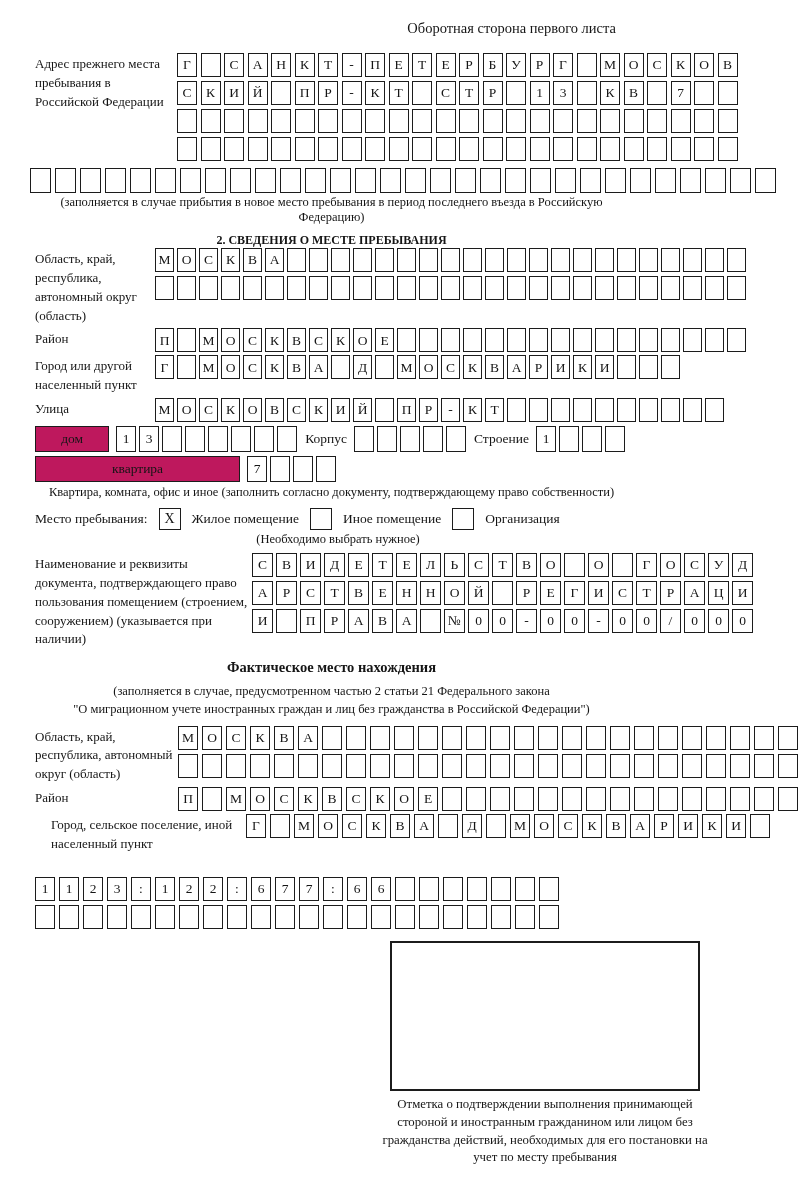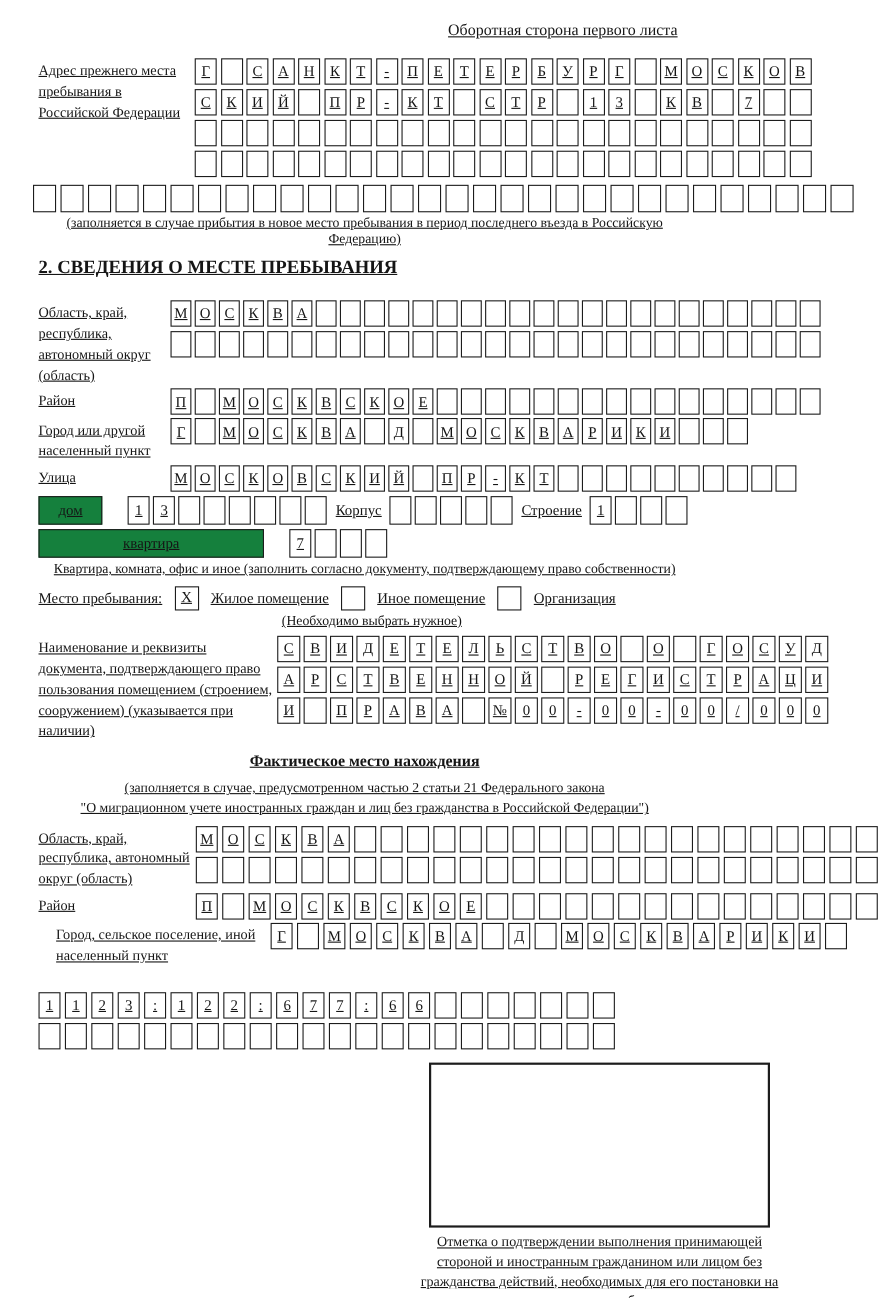--- a/index.html
+++ b/index.html
@@ -1,21 +1,21 @@
 <!DOCTYPE html>
 <html><head>
 <meta charset="utf-8">
 <style>
   html,body { margin:0; padding:0; background:#fff; }
   body {
     width:800px; height:1180px; overflow:hidden;
     font-family:"Liberation Serif","DejaVu Serif",serif;
     color:#151515; -webkit-font-smoothing:antialiased;
   }
-  .page { box-sizing:border-box; width:656px; height:1180px; padding:14px 28px 0 35px;text-decoration:underline; }
+  .page { box-sizing:border-box; width:656px; height:1180px; padding:14px 28px 0 35px; }
 
   .header-note { text-align:right; font-size:14.5px; margin:6px 12px 16px 0; }
 
   .frow { display:flex; align-items:flex-start; margin-bottom:3px; }
   .flabel { flex:0 0 auto; font-size:13px; line-height:1.45; padding-top:2px; }
   .w142{ width:142px; } .w120{ width:120px; } .w217{ width:217px; }
   .w143{ width:143px; } .w195{ width:195px;margin-left:16px; }
 
   .rowstack { display:flex; flex-direction:column; }
   .rowstack .cells { margin-bottom:4px; }
@@ -27,30 +27,30 @@
     display:flex; align-items:center; justify-content:center;
     font-size:13.5px; line-height:1; background:#fff;
   }
   .s1cells .cell { width:20px; margin-right:3.5px; }
   .doccells .cell { width:21px; margin-right:3px; }
   .wcells .cell { width:20px; margin-right:4px; }
   .fullrow { margin:0 0 2px -5px; }
   .fullrow .cell { width:21px; height:25px; margin-right:4px; }
 
   .caption { text-align:center; font-size:12.5px; margin:1px 0 8px; }
-  .sec-title { text-align:left; font-weight:bold; font-size:17px; margin:8px 0 20px; }
+  .sec-title { text-align:center; font-weight:bold; font-size:12px; margin:8px 0 0; }
   .sec-title2 { text-align:center; font-weight:bold; font-size:14.5px; margin:10px 0 6px; }
   .center-note { text-align:center; font-size:12.5px; line-height:1.45; }
 
   .house-row { display:flex; align-items:center; margin:4px 0 3px; }
   .house-row .cell { width:20px; height:26px; }
   .label-box {
     box-sizing:border-box; border:1.6px solid #1c1c1c; height:26px;
     display:flex; align-items:center; justify-content:center; font-size:13.5px;
-    margin-right:23px; background:#15803d;
+    margin-right:7px; background:#be185d;
   }
   .dom { width:168px; } .kvartira { width:205px; }
   .inline-label { font-size:13.5px; margin:0 7px 0 5px; }
 
   .stay-row { display:flex; align-items:center; font-size:13.5px; margin-top:5px; }
   .checkbox {
     box-sizing:border-box; width:22px; height:22px; border:1.6px solid #1c1c1c;
     display:flex; align-items:center; justify-content:center;
     font-size:14px; margin:0 11px; background:#fff;
   }

